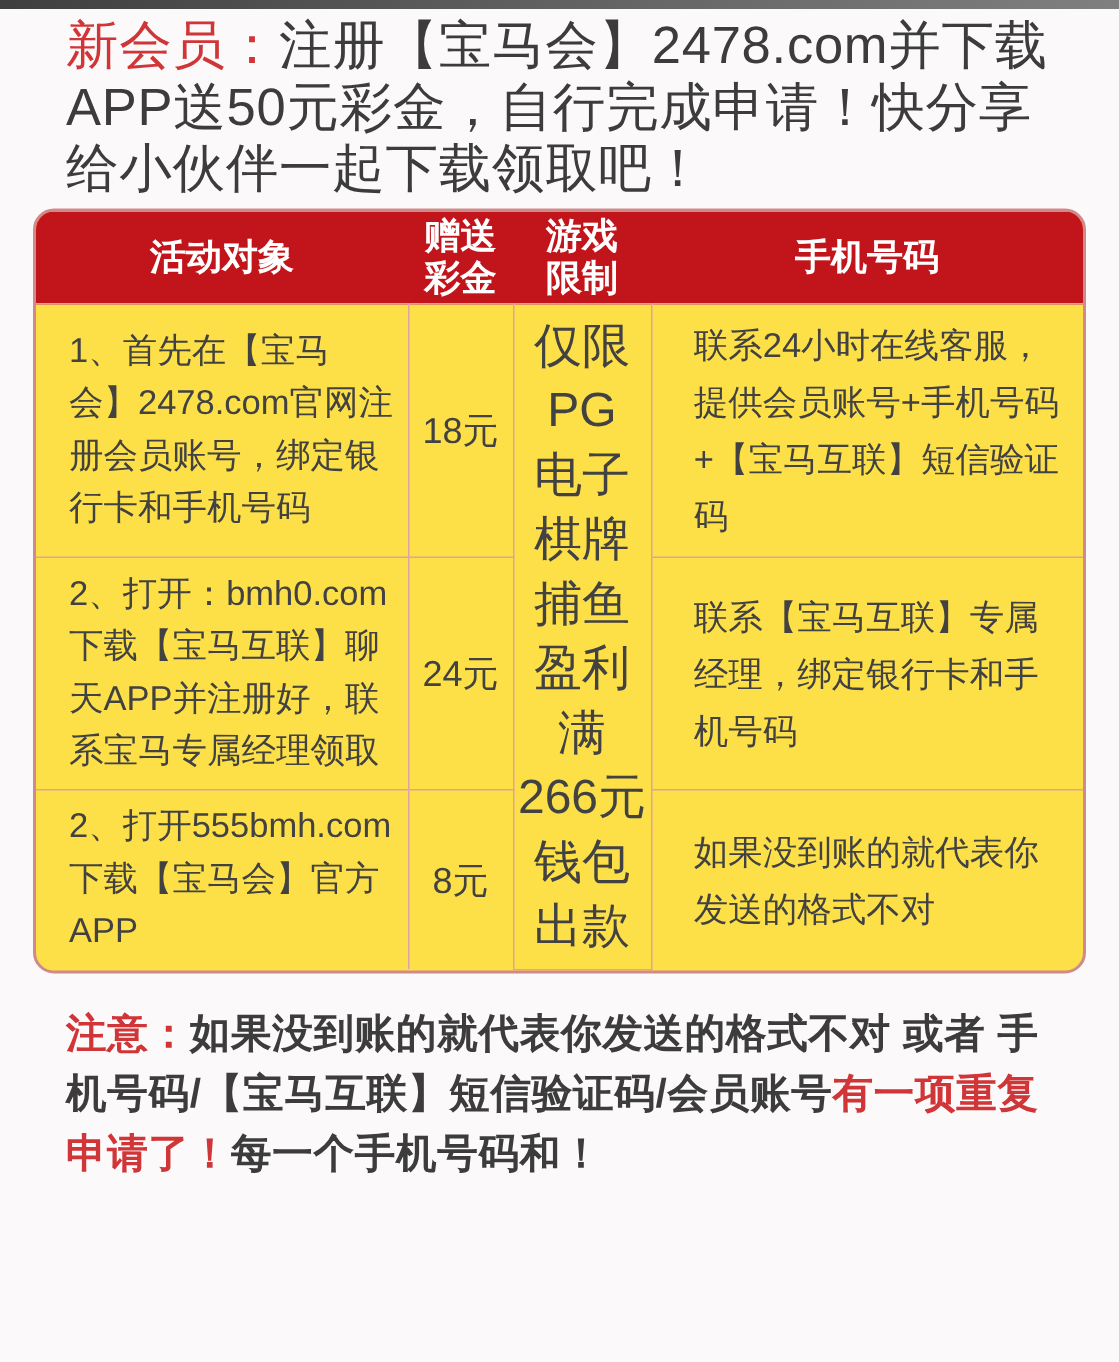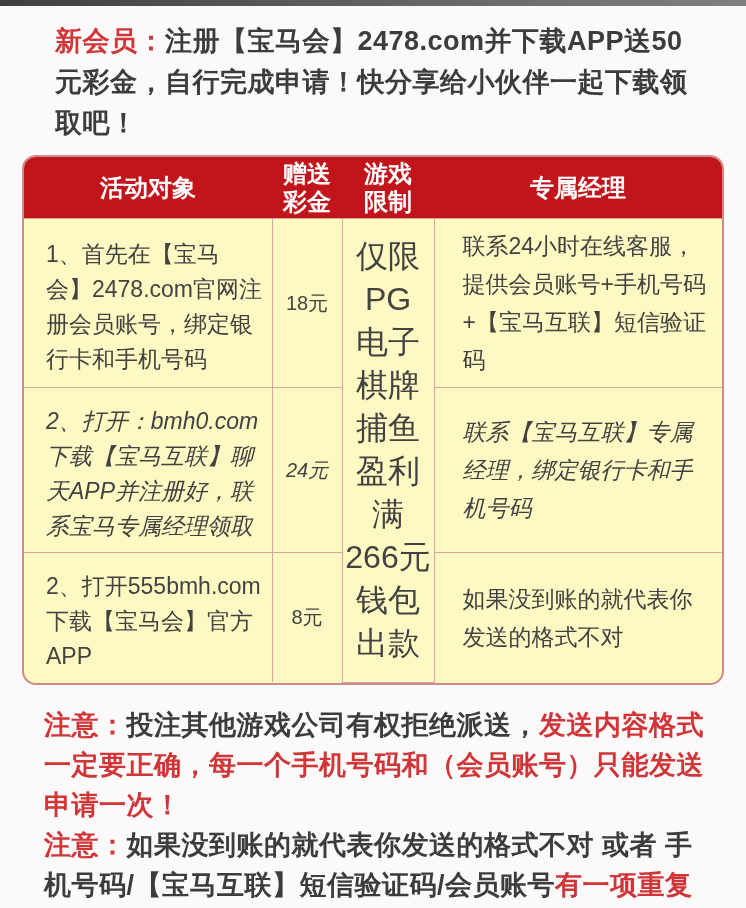--- a/index.html
+++ b/index.html
@@ -20,35 +20,35 @@
     top: 0; left: 0;
     width: 100%;
     height: 6px;
     background: linear-gradient(90deg, #1e1e1e 0%, #4a4a4a 55%, #6a6a6a 100%);
     opacity: 0.85;
   }
   .red { color: #d03538; }
   .dark { color: #3c3c3c; }
 
   .intro {
-    margin: 11px;
+    margin: 0;
     padding: 10px 34px 0 44px;
-    font-size: 27px;
-    font-weight: bold;
+    font-size: 35px;
+    font-weight: normal;
     line-height: 41px;
     letter-spacing: 0.5px;
   }
 
   .table-wrap {
     margin: 6px auto 0 22px;
     width: 702px;
     border: 2px solid #cf8a8a;
     border-radius: 14px;
     overflow: hidden;
-    background: #fef9c3;
+    background: #fde047;
     box-sizing: border-box;
   }
   table {
     width: 100%;
     border-collapse: collapse;
     table-layout: fixed;
   }
   col.c1 { width: 248px; }
   col.c2 { width: 70px; }
   col.c3 { width: 92px; }
@@ -68,42 +68,42 @@
   tbody td {
     border: 1px solid #dfa2a2;
     font-size: 23px;
     vertical-align: middle;
     color: #424242;
   }
   tbody tr td:first-child { border-left: none; }
   tbody tr td:last-child { border-right: none; }
   tbody tr.r3 td { border-bottom: none; }
   td.target {
-    padding: 16px 8px 8px 22px;
+    padding: 6px 8px 8px 22px;
     line-height: 35px;
     text-align: left;
   }
   td.bonus {
     text-align: center;
-    font-size: 20px;
+    font-size: 24px;
     margin-top: 28px;
   }
   td.restrict {
     text-align: center;
     white-space: pre-line;
     line-height: 43px;
     font-size: 32px;
   }
   td.apply {
     padding: 8px 8px 8px 28px;
     line-height: 38px;
     text-align: left;
   }
   tr.r1 { height: 130px; }
-  tr.r2 { height: 140px; font-style: italic; }
+  tr.r2 { height: 140px; }
   tr.r3 { height: 88px; }
 
   .notes {
     margin: 0;
     padding: 20px 30px 0 44px;
     font-size: 27px;
     font-weight: bold;
     line-height: 40px;
     letter-spacing: 0.5px;
   }
@@ -127,21 +127,21 @@
         <col class="c3">
         <col class="c4">
     </colgroup>
     <thead>
       <tr>
         <th>活动对象</th>
         <th>赠送
 彩金</th>
         <th>游戏
 限制</th>
-        <th>专属经理</th>
+        <th>手机号码</th>
       </tr>
     </thead>
     <tbody>
       <tr class="r1">
         <td class="target">1、首先在【宝马会】2478.com官网注册会员账号，绑定银行卡和手机号码</td>
         <td class="bonus">18元</td>
         <td class="restrict" rowspan="3">仅限PG
 电子
 棋牌
 捕鱼
@@ -158,16 +158,15 @@
       <tr class="r3">
         <td class="target">2、打开555bmh.com 下载【宝马会】官方APP</td>
         <td class="bonus">8元</td>
         <td class="apply">如果没到账的就代表你发送的格式不对</td>
       </tr>
     </tbody>
   </table>
 </div>
 
 <div class="notes">
-  <p><span class="red">注意：</span><span class="dark">投注其他游戏公司有权拒绝派送，</span><span class="red">发送内容格式一定要正确，每一个手机号码和（会员账号）只能发送申请一次！</span></p>
   <p><span class="red">注意：</span><span class="dark">如果没到账的就代表你发送的格式不对 或者 手机号码/【宝马互联】短信验证码/会员账号</span><span class="red">有一项重复申请了！</span><span class="dark">每一个手机号码和！</span></p>
 
 </div>
 
 </body></html>

